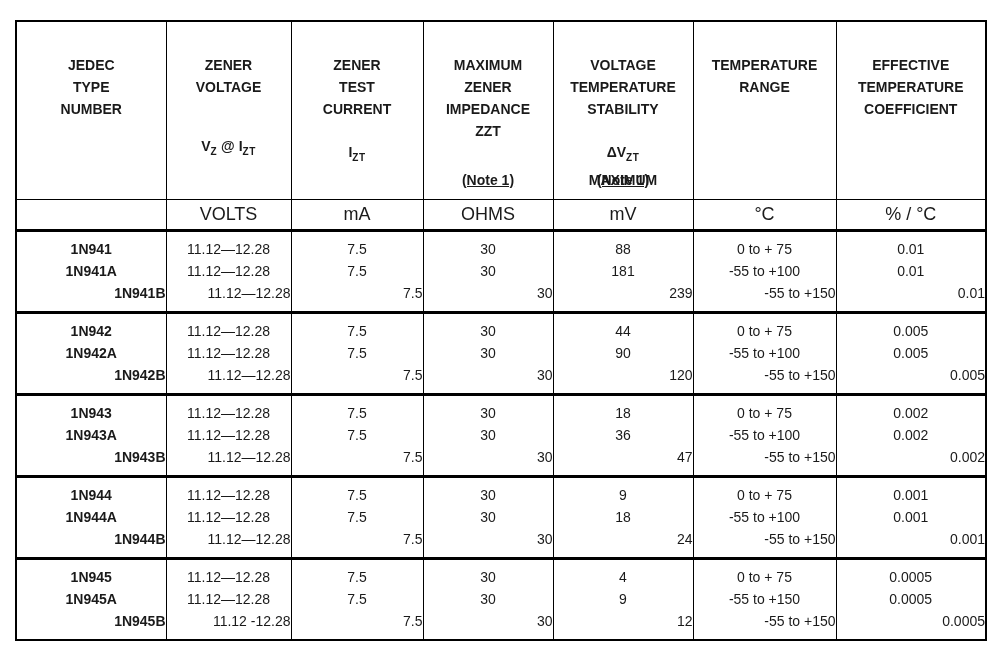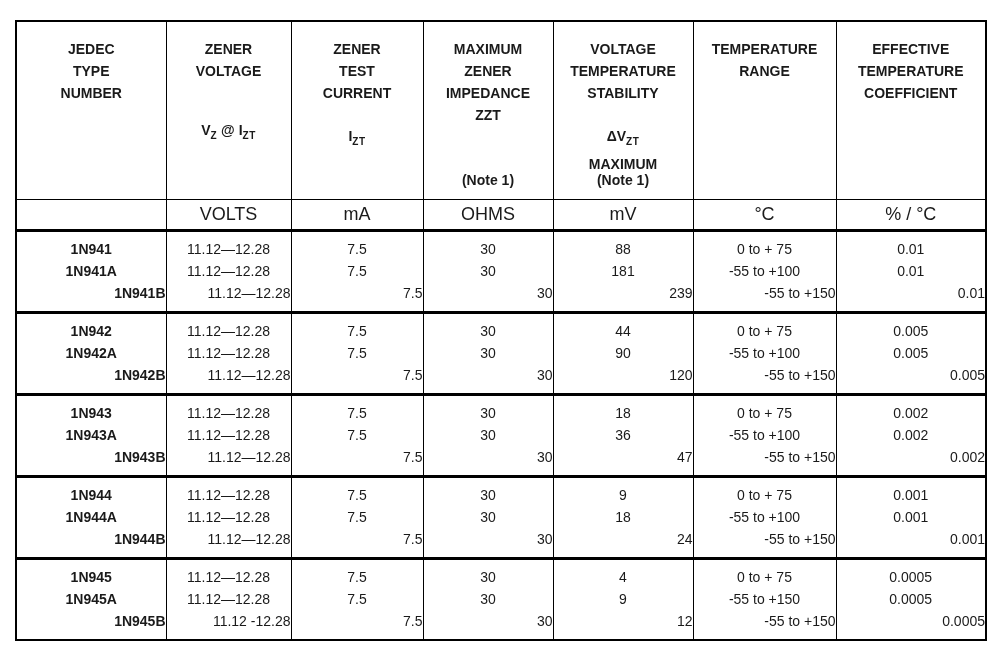--- a/index.html
+++ b/index.html
@@ -29,21 +29,21 @@
   }
   th, td {
     border-left: 1px solid #000;
     border-right: 1px solid #000;
     text-align: center;
     vertical-align: middle;
   }
   tr.titles th {
     height: 178px;
     vertical-align: top;
-    padding-top: 16px;
+    padding-top: 32px;
     font-size: 14px;
     font-weight: bold;
     line-height: 22px;
     position: relative;
     border-bottom: 1px solid #000;
   }
   tr.units th {
     height: 29px;
     font-size: 18px;
     font-weight: normal;
@@ -67,20 +67,21 @@
     vertical-align: -4px;
     letter-spacing: 0.5px;
   }
   .note {
     position: absolute;
     bottom: 8px;
     left: 0;
     right: 0;
     font-size: 14px;
     font-weight: bold;
+    text-decoration: underline;
   }
 </style>
 </head>
 <body>
 
 <div class="sheet">
   <table class="spec">
     <colgroup>
       <col style="width:150px">
       <col style="width:125px">

